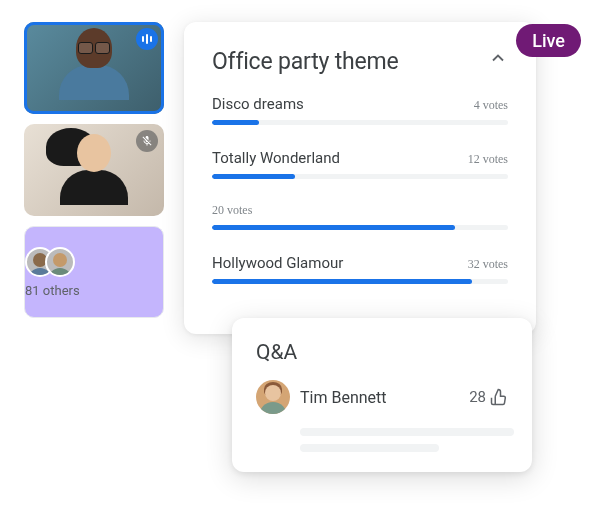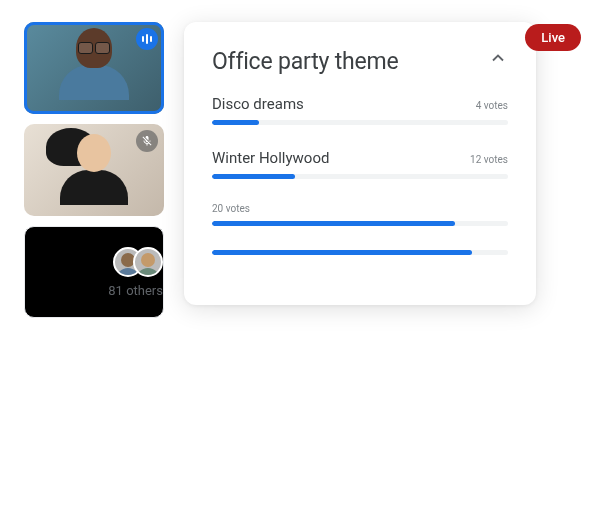--- a/index.html
+++ b/index.html
@@ -40,25 +40,25 @@
       background: linear-gradient(135deg, #5a8b9e 0%, #3d5e6b 100%);
     }
     .tile-2 {
       top: 124px;
       left: 24px;
       background: linear-gradient(135deg, #e8e0d5 0%, #c4b8aa 100%);
     }
     .tile-3 {
       top: 226px;
       left: 24px;
-      background: #000000;
+      background: #c4b5fd;
       border: 1px solid #e8eaed;
       display: flex;
       flex-direction: column;
-      align-items: flex-end;
+      align-items: flex-start;
       justify-content: center;
       gap: 6px;
     }
     
     .person-1 {
       position: absolute;
       top: 50%;
       left: 50%;
       transform: translate(-50%, -50%);
       width: 80px;
@@ -233,43 +233,44 @@
       justify-content: space-between;
       align-items: baseline;
       margin-bottom: 7px;
     }
     .poll-label {
       font-size: 15px;
       color: #3c4043;
       text-align: center;
     }
     .poll-votes {
-      font-size: 10px;
+      font-size: 12px;
       color: #80868b;
+      font-family: Liberation Serif, serif;
     }
     .poll-bar-track {
       width: 100%;
       height: 5px;
       background: #f1f3f4;
       border-radius: 3px;
       overflow: hidden;
     }
     .poll-bar-fill {
       height: 100%;
       background: #1a73e8;
       border-radius: 3px;
     }
     
     .live-badge {
       position: absolute;
       top: 24px;
       right: 28px;
-      background: #b91c1c;
+      background: #701a75;
       color: #fff;
-      font-size: 13px;
+      font-size: 18px;
       font-weight: 500;
       padding: 6px 16px;
       border-radius: 20px;
       z-index: 10;
     }
     
     .qa-panel {
       position: absolute;
       top: 318px;
       left: 232px;
@@ -411,38 +412,61 @@
         <span class="poll-label">Disco dreams</span>
         <span class="poll-votes">4 votes</span>
       </div>
       <div class="poll-bar-track">
           <div class="poll-bar-fill" style="width:16%"></div>
         </div>
     </div>
 
     <div class="poll-option">
       <div class="poll-row">
-        <span class="poll-label">Winter Hollywood</span>
+        <span class="poll-label">Totally Wonderland</span>
         <span class="poll-votes">12 votes</span>
       </div>
       <div class="poll-bar-track">
           <div class="poll-bar-fill" style="width:28%"></div>
         </div>
     </div>
 
     <div class="poll-option">
       <div class="poll-row">
         <span class="poll-votes">20 votes</span>
       </div>
       <div class="poll-bar-track">
           <div class="poll-bar-fill" style="width:82%"></div>
         </div>
     </div>
 
     <div class="poll-option">
+      <div class="poll-row">
+        <span class="poll-label">Hollywood Glamour</span>
+        <span class="poll-votes">32 votes</span>
+      </div>
       <div class="poll-bar-track">
           <div class="poll-bar-fill" style="width:88%"></div>
         </div>
     </div>
   </div>
 
+  <div class="qa-panel">
+    <div class="qa-title">Q&amp;A</div>
+    <div class="qa-item">
+      <div class="qa-avatar">
+        <div class="qa-avatar-hair"></div>
+        <div class="qa-avatar-head"></div>
+        <div class="qa-avatar-body"></div>
+      </div>
+      <div class="qa-name">Tim Bennett</div>
+      <div class="qa-upvote">
+        <span>28</span>
+        <svg width="18" height="18" viewBox="0 0 24 24" fill="none" stroke="#5f6368" stroke-width="2">
+          <path d="M7 22V11M2 13v7a2 2 0 0 0 2 2h13.3a2 2 0 0 0 2-1.7l1.1-7a2 2 0 0 0-2-2.3H14V5a3 3 0 0 0-3-3l-4 9"></path>
+        </svg>
+      </div>
+    </div>
+    <div class="qa-line qa-line-1"></div>
+    <div class="qa-line qa-line-2"></div>
+  </div>
 
 </div>
 
 </body></html>

